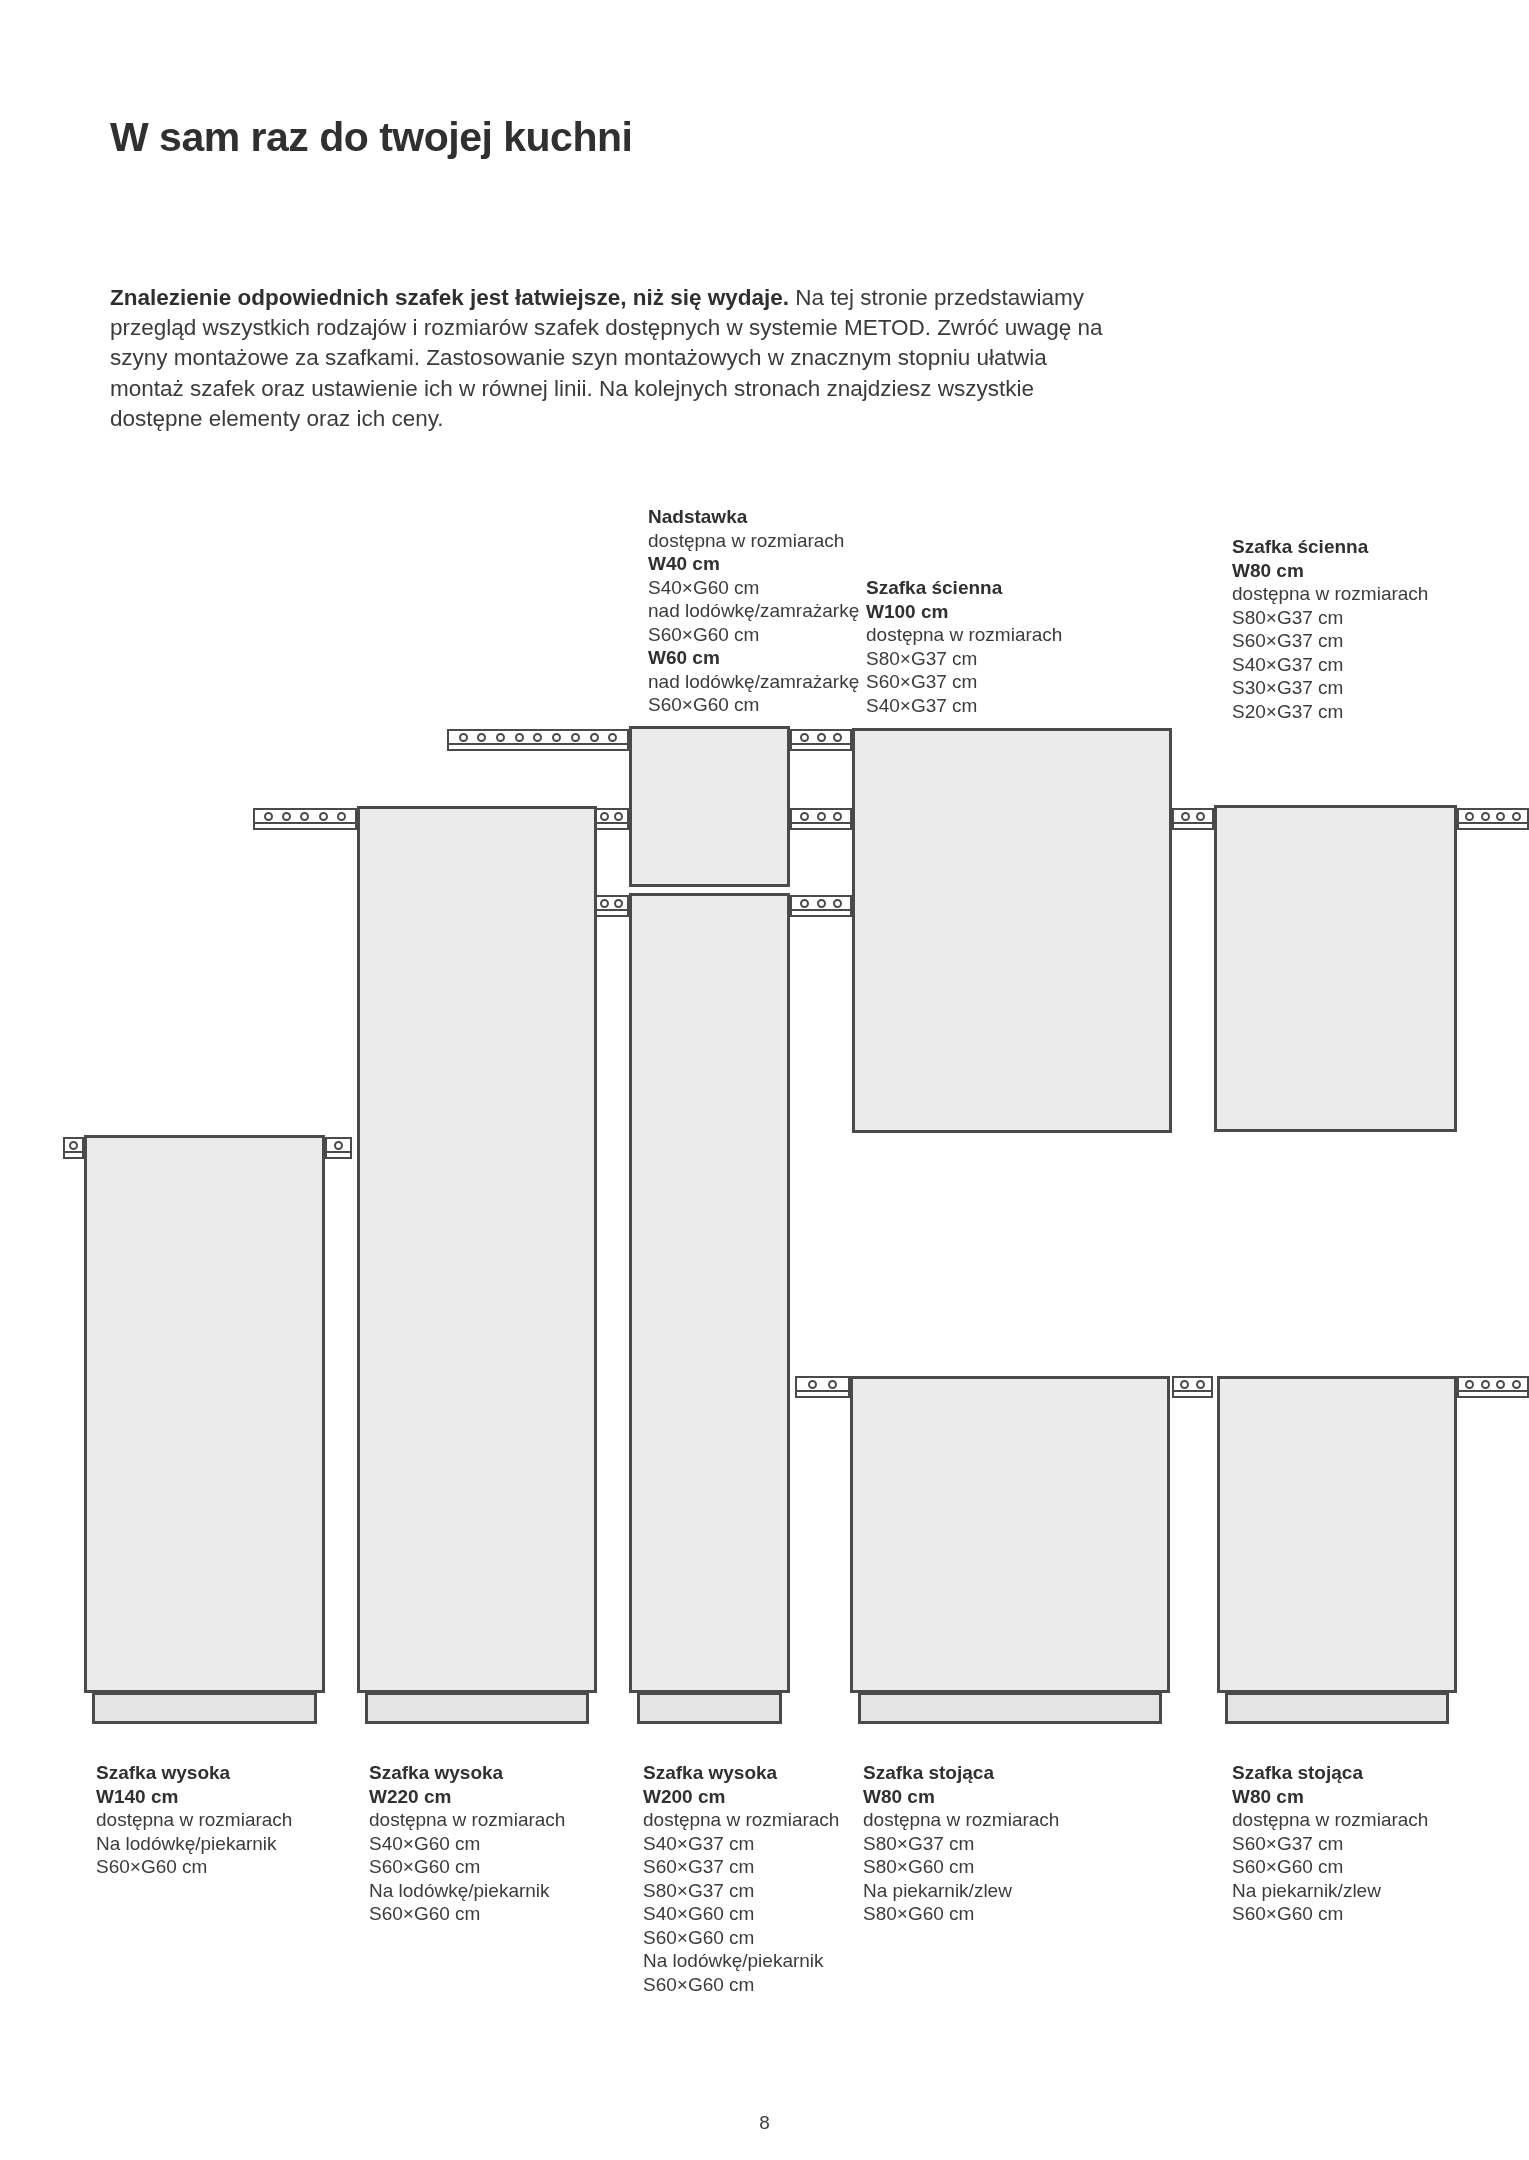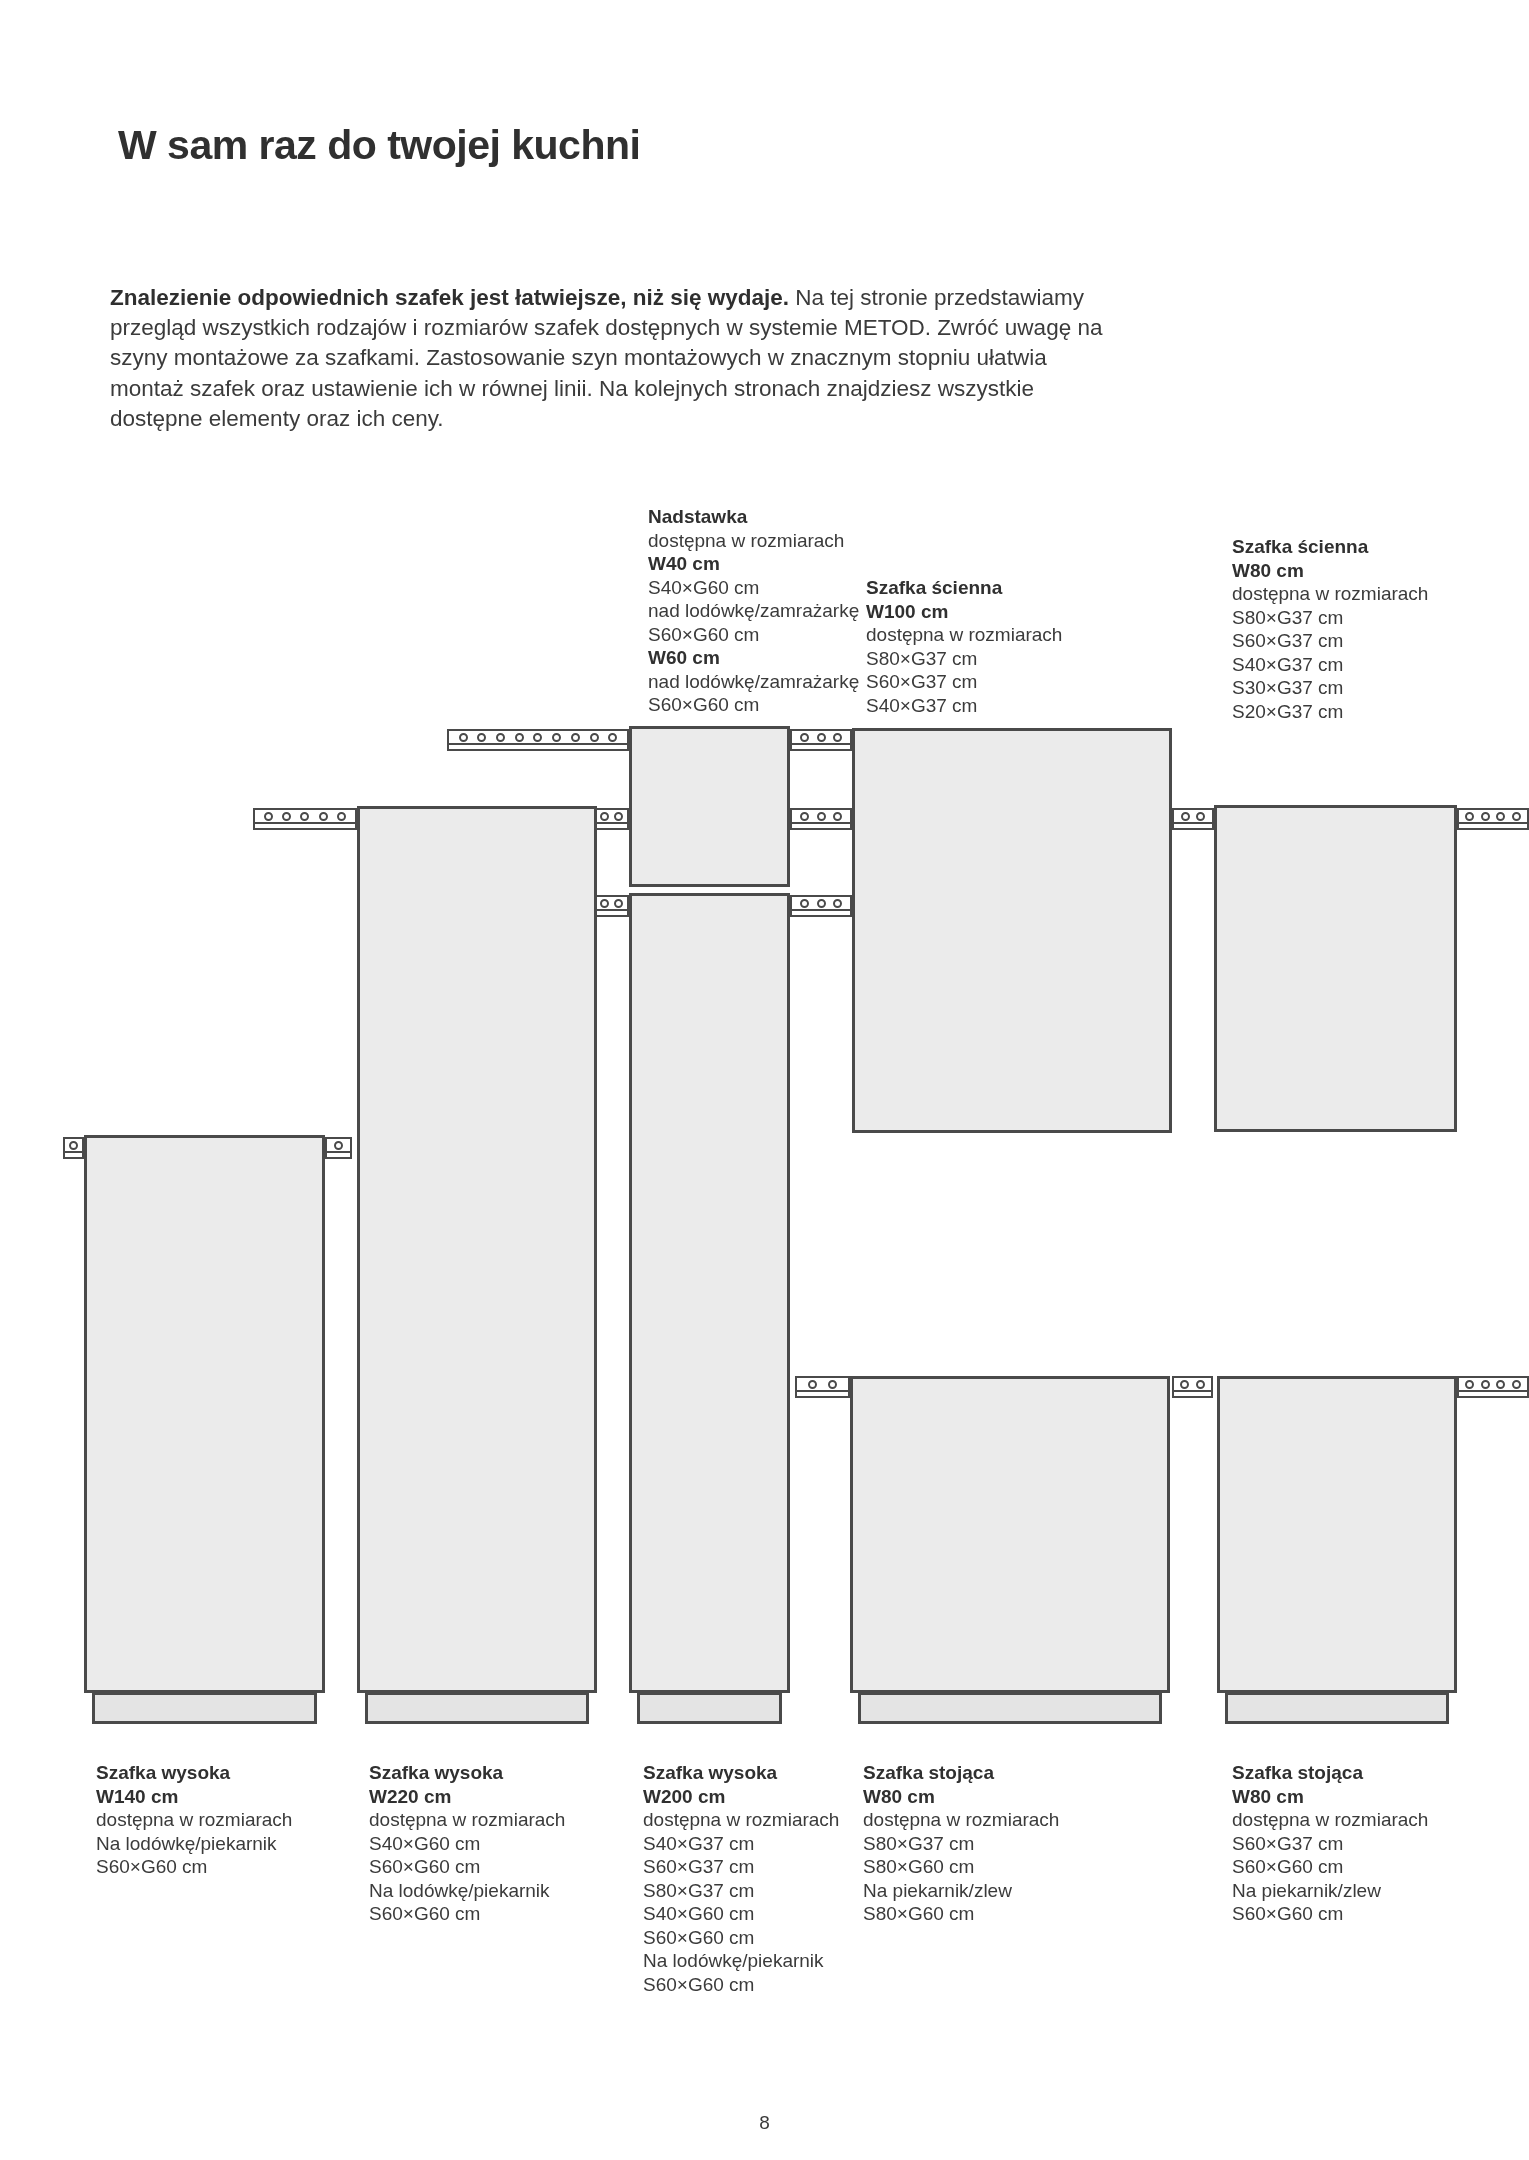--- a/index.html
+++ b/index.html
@@ -2,21 +2,21 @@
 <html><head>
 <meta charset="utf-8">
 <style>
   html,body{margin:0;padding:0;}
   body{
     width:1529px;height:2160px;position:relative;background:#ffffff;
     font-family:"Liberation Sans","DejaVu Sans",sans-serif;color:#333333;
     overflow:hidden;
   }
   .page-title{
-    position:absolute;left:110px;top:114px;margin:8px;
+    position:absolute;left:110px;top:114px;margin:0;
     font-size:41px;font-weight:bold;color:#303030;letter-spacing:-0.5px;
   }
   .intro{
     position:absolute;left:110px;top:283px;width:1005px;margin:0;
     font-size:22.5px;line-height:30.2px;color:#3b3b3b;
   }
   .intro b{color:#2f2f2f;}
   .diagram{position:absolute;left:0;top:0;width:1529px;height:2160px;}
   .cabinet{
     position:absolute;box-sizing:border-box;background:#ebebeb;

